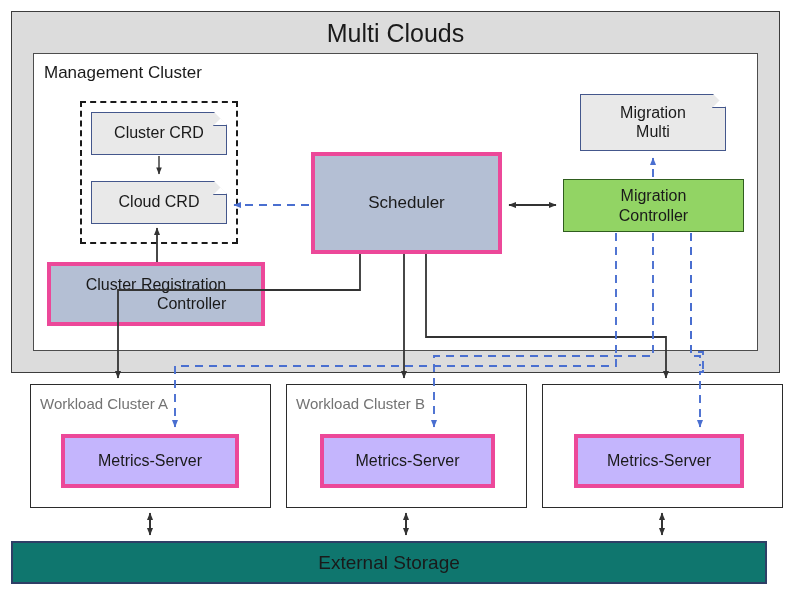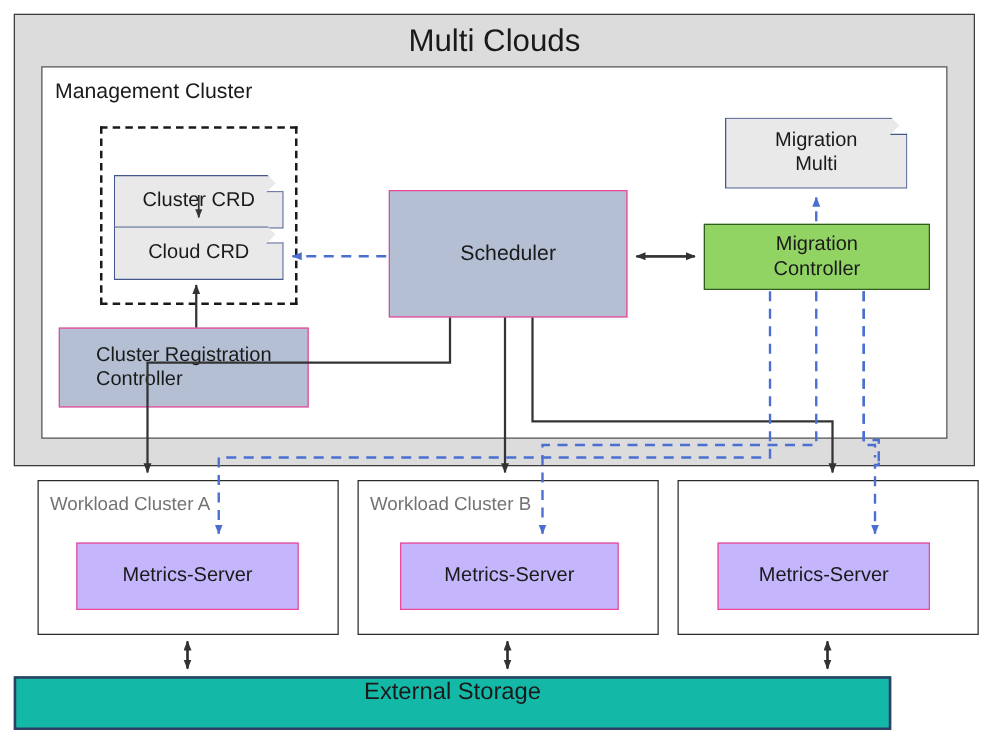--- a/index.html
+++ b/index.html
@@ -46,32 +46,32 @@
     background:#ffffff;
     border-left:1px solid #44578c;
     border-bottom:1px solid #44578c;
     transform:translate(0,0);
     clip-path:polygon(100% 0,0 100%,100% 100%);
   }
   .note-clip{
     clip-path:polygon(0 0, calc(100% - 13px) 0, 100% 13px, 100% 100%, 0 100%);
   }
 
-  .cluster-crd{left:91px;top:112px;width:136px;height:43px;font-size:16px;margin-top:28px;}
+  .cluster-crd{left:91px;top:112px;width:136px;height:43px;font-size:16px;}
   .cloud-crd  {left:91px;top:181px;width:136px;height:43px;font-size:16px;}
   .mig-policy {left:580px;top:94px;width:146px;height:57px;font-size:16px;}
 
   
   .bluebox{
-    background:#b4bfd4;border:1px solid #ec4899;
+    background:#b4bfd4;border:4px solid #ec4899;
     position:absolute;box-sizing:border-box;
     display:flex;align-items:center;justify-content:center;
-    text-align:left;color:#1a1a1a;line-height:1.2;
-  }
-  .crc{left:47px;top:262px;width:200px;height:64px;font-size:16px;}
+    text-align:right;color:#1a1a1a;line-height:1.2;
+  }
+  .crc{left:47px;top:262px;width:218px;height:64px;font-size:16px;}
   .scheduler{left:311px;top:152px;width:191px;height:102px;font-size:17px;}
   .metrics{background:#c4b5fd;}
   .ms-a{left:61px;top:434px;width:178px;height:54px;font-size:16px;}
   .ms-b{left:320px;top:434px;width:175px;height:54px;font-size:16px;}
   .ms-c{left:574px;top:434px;width:170px;height:54px;font-size:16px;}
 
   
   .greenbox{
     background:#92d464;border:1px solid #2f5d1e;
     position:absolute;box-sizing:border-box;
@@ -89,23 +89,23 @@
   .wl-c{left:542px;top:384px;width:241px;height:124px;}
   .wl-title{
     font-size:15px;color:#737373;height:22px;display:flex;align-items:center;
   }
   .wt-a{left:40px;top:392px;width:230px;}
   .wt-b{left:296px;top:392px;width:230px;}
   .wt-c{left:552px;top:392px;width:230px;}
 
   
   .ext-storage{
-    left:11px;top:541px;width:702px;height:43px;
-    background:#14b8a6;border:2px solid #2e3f66;
-    display:flex;align-items:flex-start;justify-content:center;
+    left:11px;top:541px;width:756px;height:43px;
+    background:#0f766e;border:2px solid #2e3f66;
+    display:flex;align-items:center;justify-content:center;
     font-size:19px;color:#1a1a1a;
   }
 
   
   #wires{position:absolute;left:0;top:0;width:804px;height:596px;pointer-events:none;}
 </style>
 </head>
 <body>
 
 <div id="canvas">

